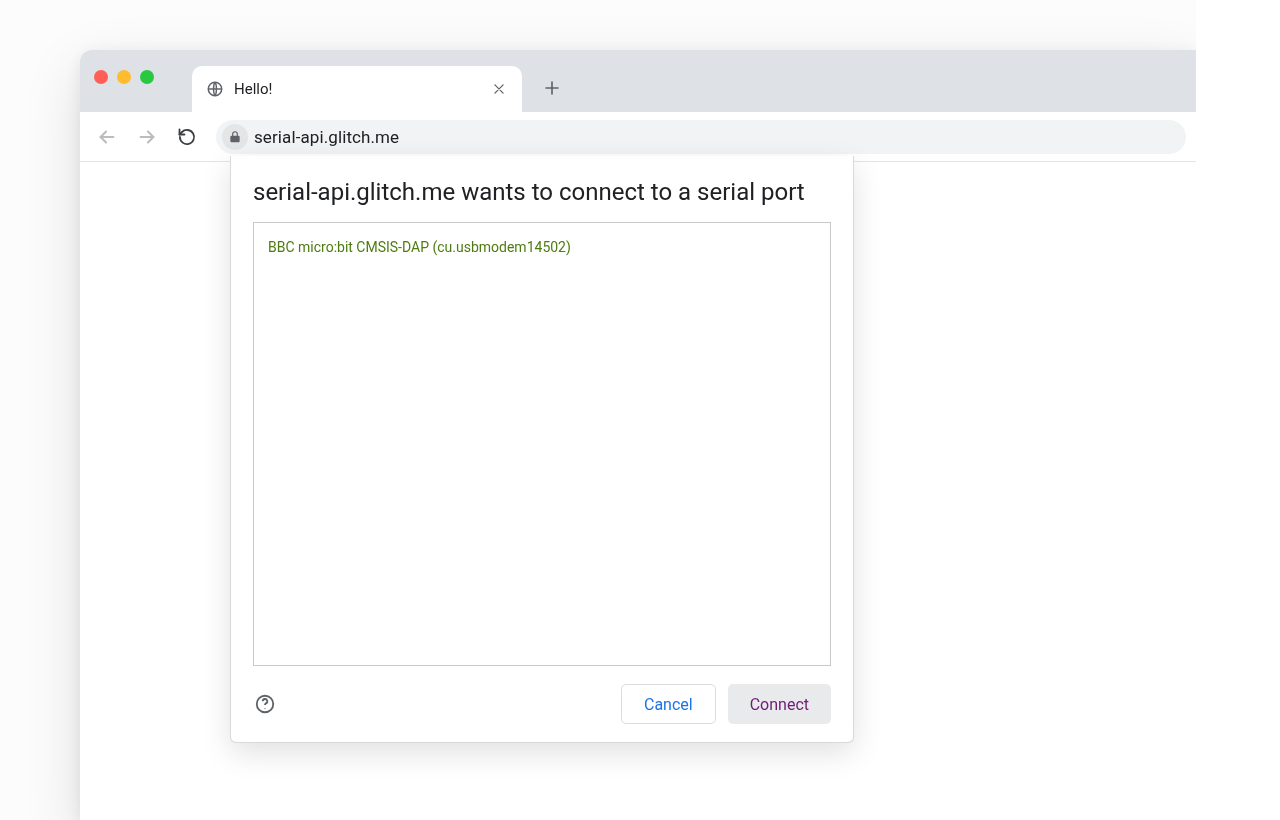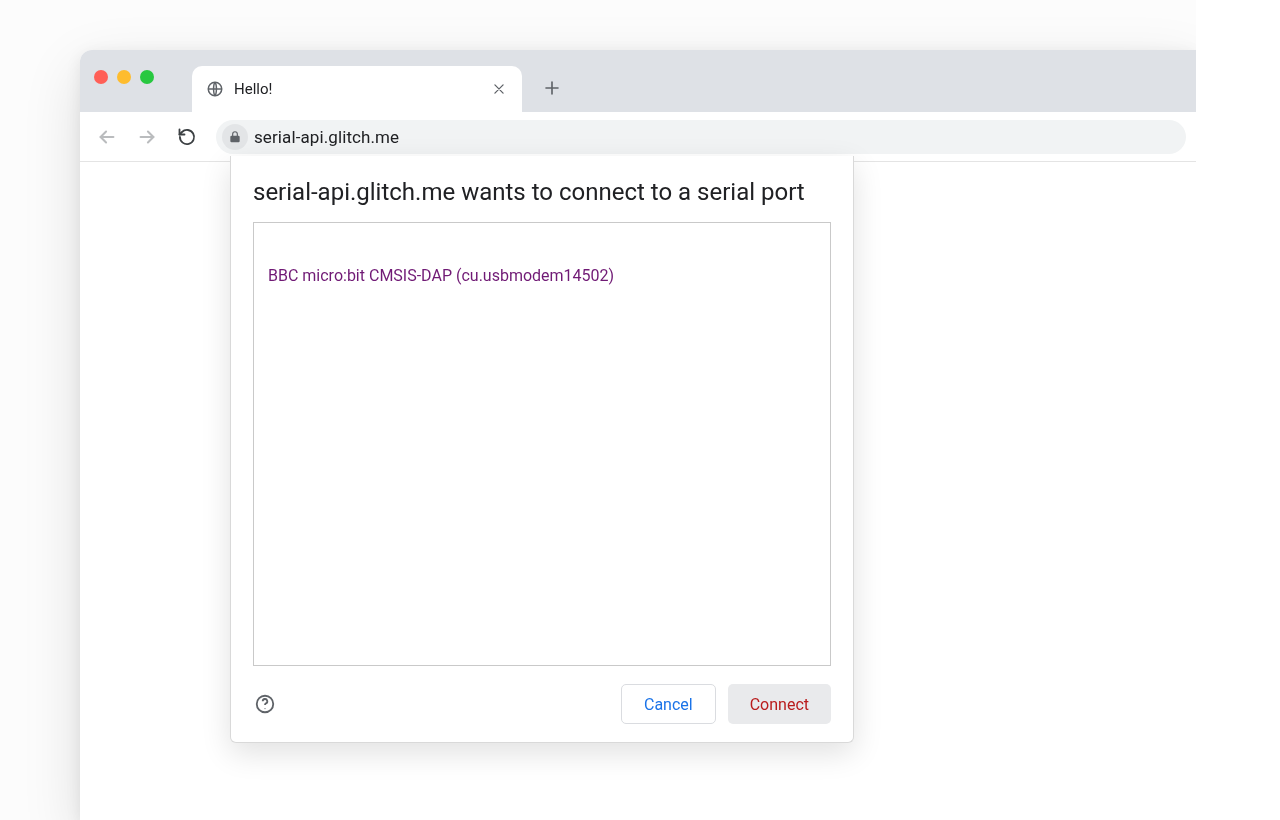--- a/index.html
+++ b/index.html
@@ -51,31 +51,31 @@
     background: #fff; border: 1px solid #d9d9d9; border-top: none;
     border-radius: 0 0 6px 6px;
     box-shadow: 0 10px 30px rgba(0,0,0,0.12);
     padding: 22px 22px 18px 22px;
   }
   .prompt-title { font-size: 24px; color: #202124; margin-bottom: 16px; }
   .device-list {
     border: 1px solid #c9c9c9; height: 444px; overflow-y: auto;
     padding: 10px 0;
   }
-  .device-item { padding: 6px 14px; font-size: 16px; color: #701a75; cursor: pointer; margin-top: 27px; }
+  .device-item { padding: 6px 14px; font-size: 14px; color: #4d7c0f; cursor: pointer; }
   .prompt-footer { display:flex; align-items:center; margin-top: 18px; text-align: center; }
   .help { width:24px; height:24px; display:flex; align-items:center; justify-content:center; color:#5f6368; cursor:pointer; }
   .spacer { flex:1; }
   .btn {
     height: 40px; padding: 0 22px; border-radius: 5px; font-size: 16px;
     display:flex; align-items:center; justify-content:center; cursor:pointer;
     user-select:none;
   }
   .btn.cancel { border: 1px solid #dadce0; color: #1a73e8; background:#fff; margin-right: 12px; }
-  .btn.connect { background: #e9eaec; color: #b91c1c; }
+  .btn.connect { background: #e9eaec; color: #701a75; }
   svg { display:block; }
 </style>
 </head>
 <body>
 
 <div class="canvas">
   <div class="window">
 
     <div class="tabstrip">
       <div class="traffic-lights">

